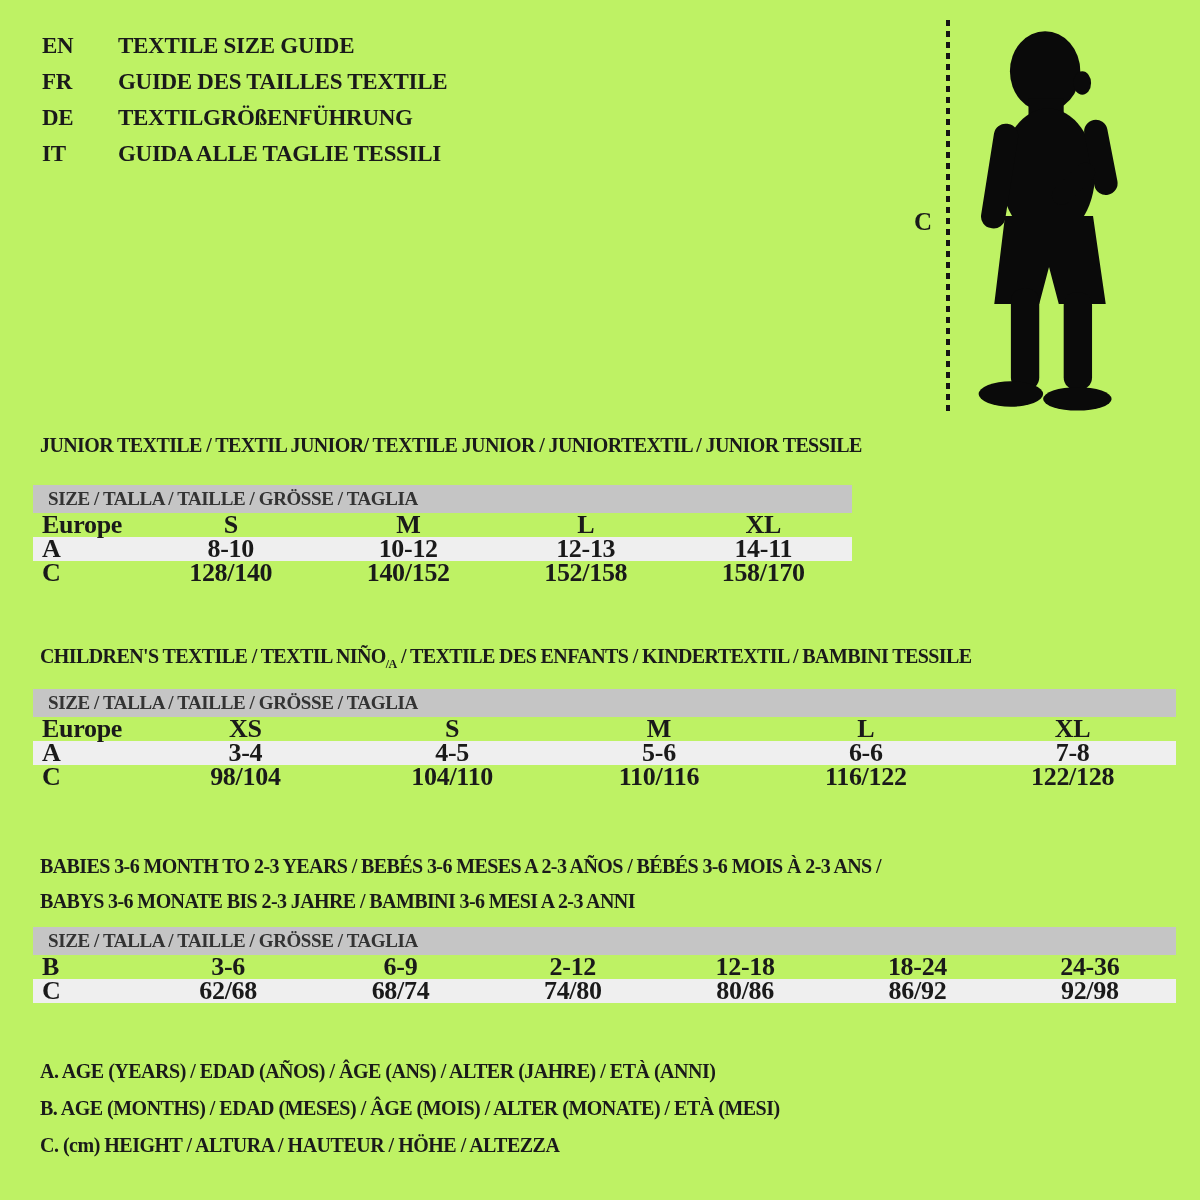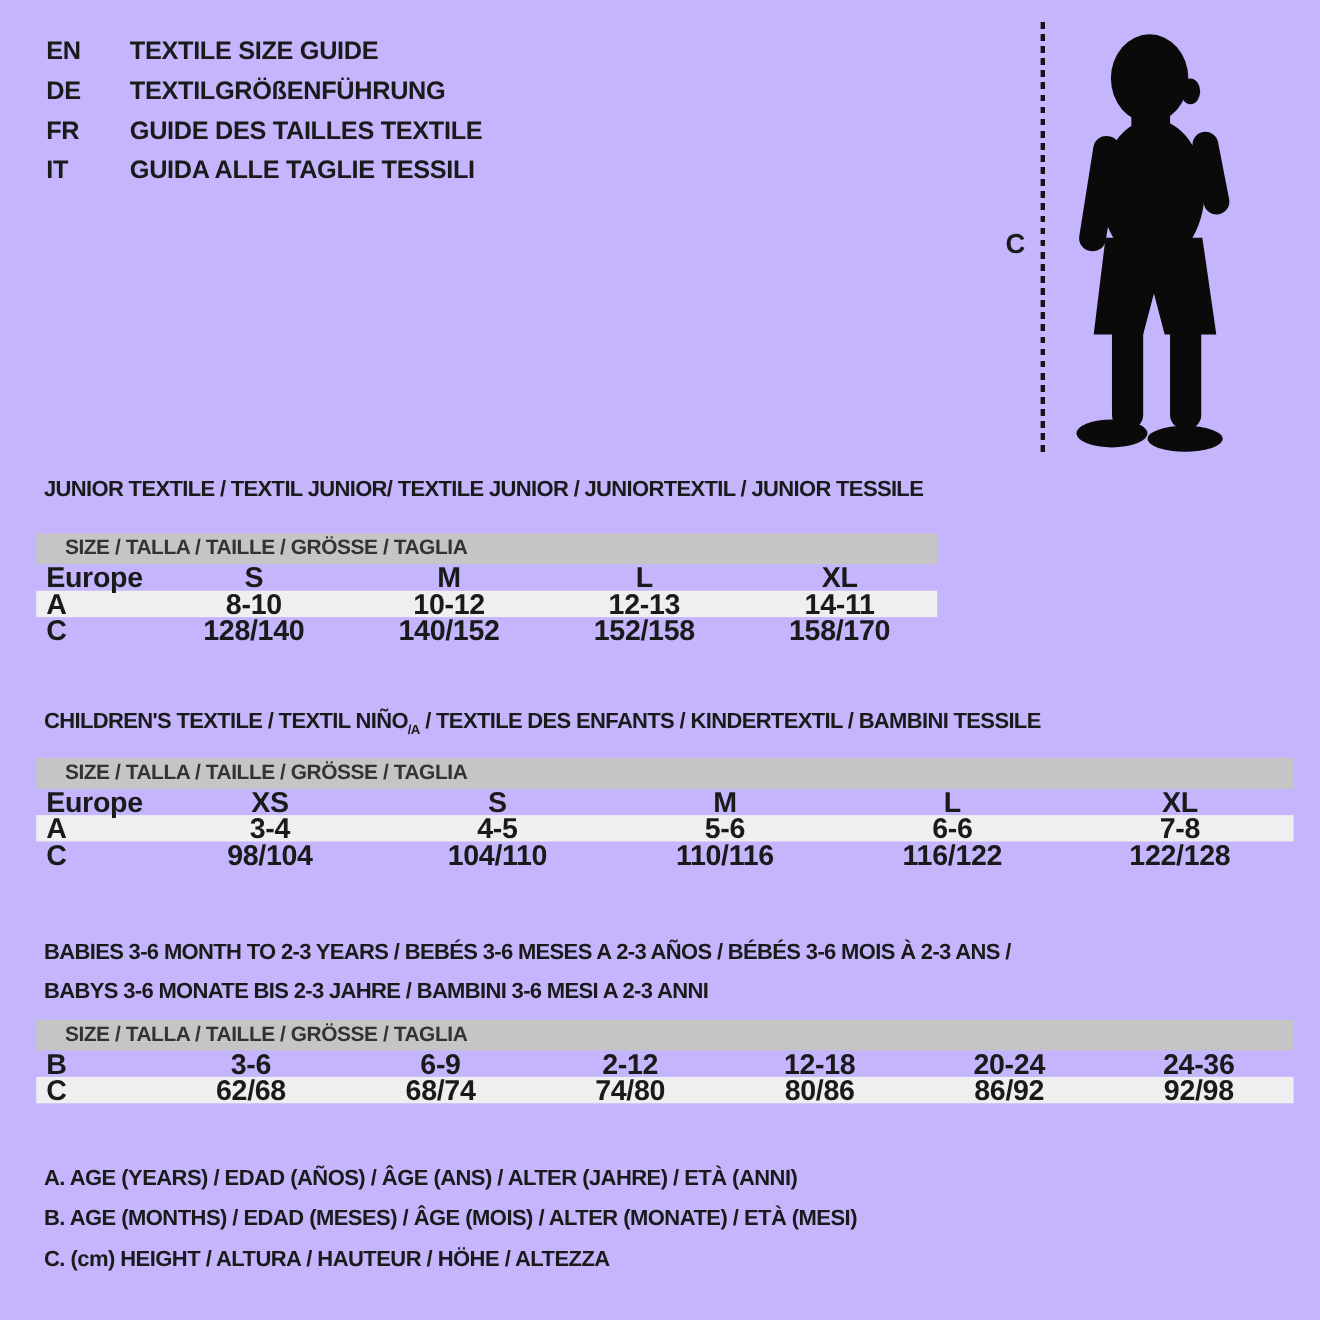--- a/index.html
+++ b/index.html
@@ -1,20 +1,20 @@
 <!DOCTYPE html>
 <html><head>
 <meta charset="utf-8">
 <style>
   html,body{margin:0;padding:0;background:#e8e8e8;}
   .page{
     position:relative;
     width:1200px;height:1200px;
-    background:#c4b5fd;
-    font-family:Liberation Sans, sans-serif;
+    background:#bef264;
+    font-family:Liberation Serif, serif;
     font-weight:bold;
     color:#1a1a1a;
     overflow:hidden;
     letter-spacing:-0.3px;
   }
   
   .lang-list{position:absolute;left:42px;top:28px;}
   .lang-row{display:flex;height:36px;align-items:center;font-size:23px;}
   .lang-code{width:76px;}
   .lang-label{white-space:nowrap;}
@@ -32,21 +32,21 @@
   .heading-children{left:40px;top:645px;}
   .heading-babies{left:40px;top:849px;line-height:35px;}
   .sub{font-size:0.6em;vertical-align:sub;}
   
   .size-table{position:absolute;}
   .table-junior{left:33px;top:485px;width:819px;}
   .table-children{left:33px;top:689px;width:1143px;}
   .table-babies{left:33px;top:927px;width:1143px;}
   .size-header{
     height:28px;background:#c5c5c5;color:#333333;
-    display:flex;align-items:center;padding-left:26px;
+    display:flex;align-items:center;padding-left:15px;
     font-size:19px;letter-spacing:-0.4px;
   }
   .trow{display:flex;height:24px;align-items:center;font-size:26px;}
   .trow.shade{background:#efefef;}
   .tlabel{width:100px;padding-left:9px;flex:0 0 auto;}
   .tcell{flex:1;text-align:center;}
   
   .footer-legend{position:absolute;left:40px;top:1053px;font-size:20px;line-height:37px;letter-spacing:-0.5px;}
   .footer-line{white-space:nowrap;}
 </style>
@@ -54,26 +54,26 @@
 <body>
 
 <div class="page">
 
   <div class="lang-list">
     <div class="lang-row">
       <span class="lang-code">EN</span>
       <span class="lang-label">TEXTILE SIZE GUIDE</span>
     </div>
     <div class="lang-row">
+      <span class="lang-code">FR</span>
+      <span class="lang-label">GUIDE DES TAILLES TEXTILE</span>
+    </div>
+    <div class="lang-row">
       <span class="lang-code">DE</span>
       <span class="lang-label">TEXTILGRÖßENFÜHRUNG</span>
-    </div>
-    <div class="lang-row">
-      <span class="lang-code">FR</span>
-      <span class="lang-label">GUIDE DES TAILLES TEXTILE</span>
     </div>
     <div class="lang-row">
       <span class="lang-code">IT</span>
       <span class="lang-label">GUIDA ALLE TAGLIE TESSILI</span>
     </div>
   </div>
 
   <div class="figure-block">
     <span class="measure-label">C</span>
     <div class="dash-line"></div>
@@ -157,21 +157,21 @@
     <div>BABYS 3-6 MONATE BIS 2-3 JAHRE / BAMBINI 3-6 MESI A 2-3 ANNI</div>
   </div>
   <div class="size-table table-babies">
       <div class="size-header">SIZE / TALLA / TAILLE / GRÖSSE / TAGLIA</div>
       <div class="trow">
         <div class="tlabel">B</div>
         <div class="tcell">3-6</div>
         <div class="tcell">6-9</div>
         <div class="tcell">2-12</div>
         <div class="tcell">12-18</div>
-        <div class="tcell">20-24</div>
+        <div class="tcell">18-24</div>
         <div class="tcell">24-36</div>
       </div>
       <div class="trow shade">
         <div class="tlabel">C</div>
         <div class="tcell">62/68</div>
         <div class="tcell">68/74</div>
         <div class="tcell">74/80</div>
         <div class="tcell">80/86</div>
         <div class="tcell">86/92</div>
         <div class="tcell">92/98</div>

